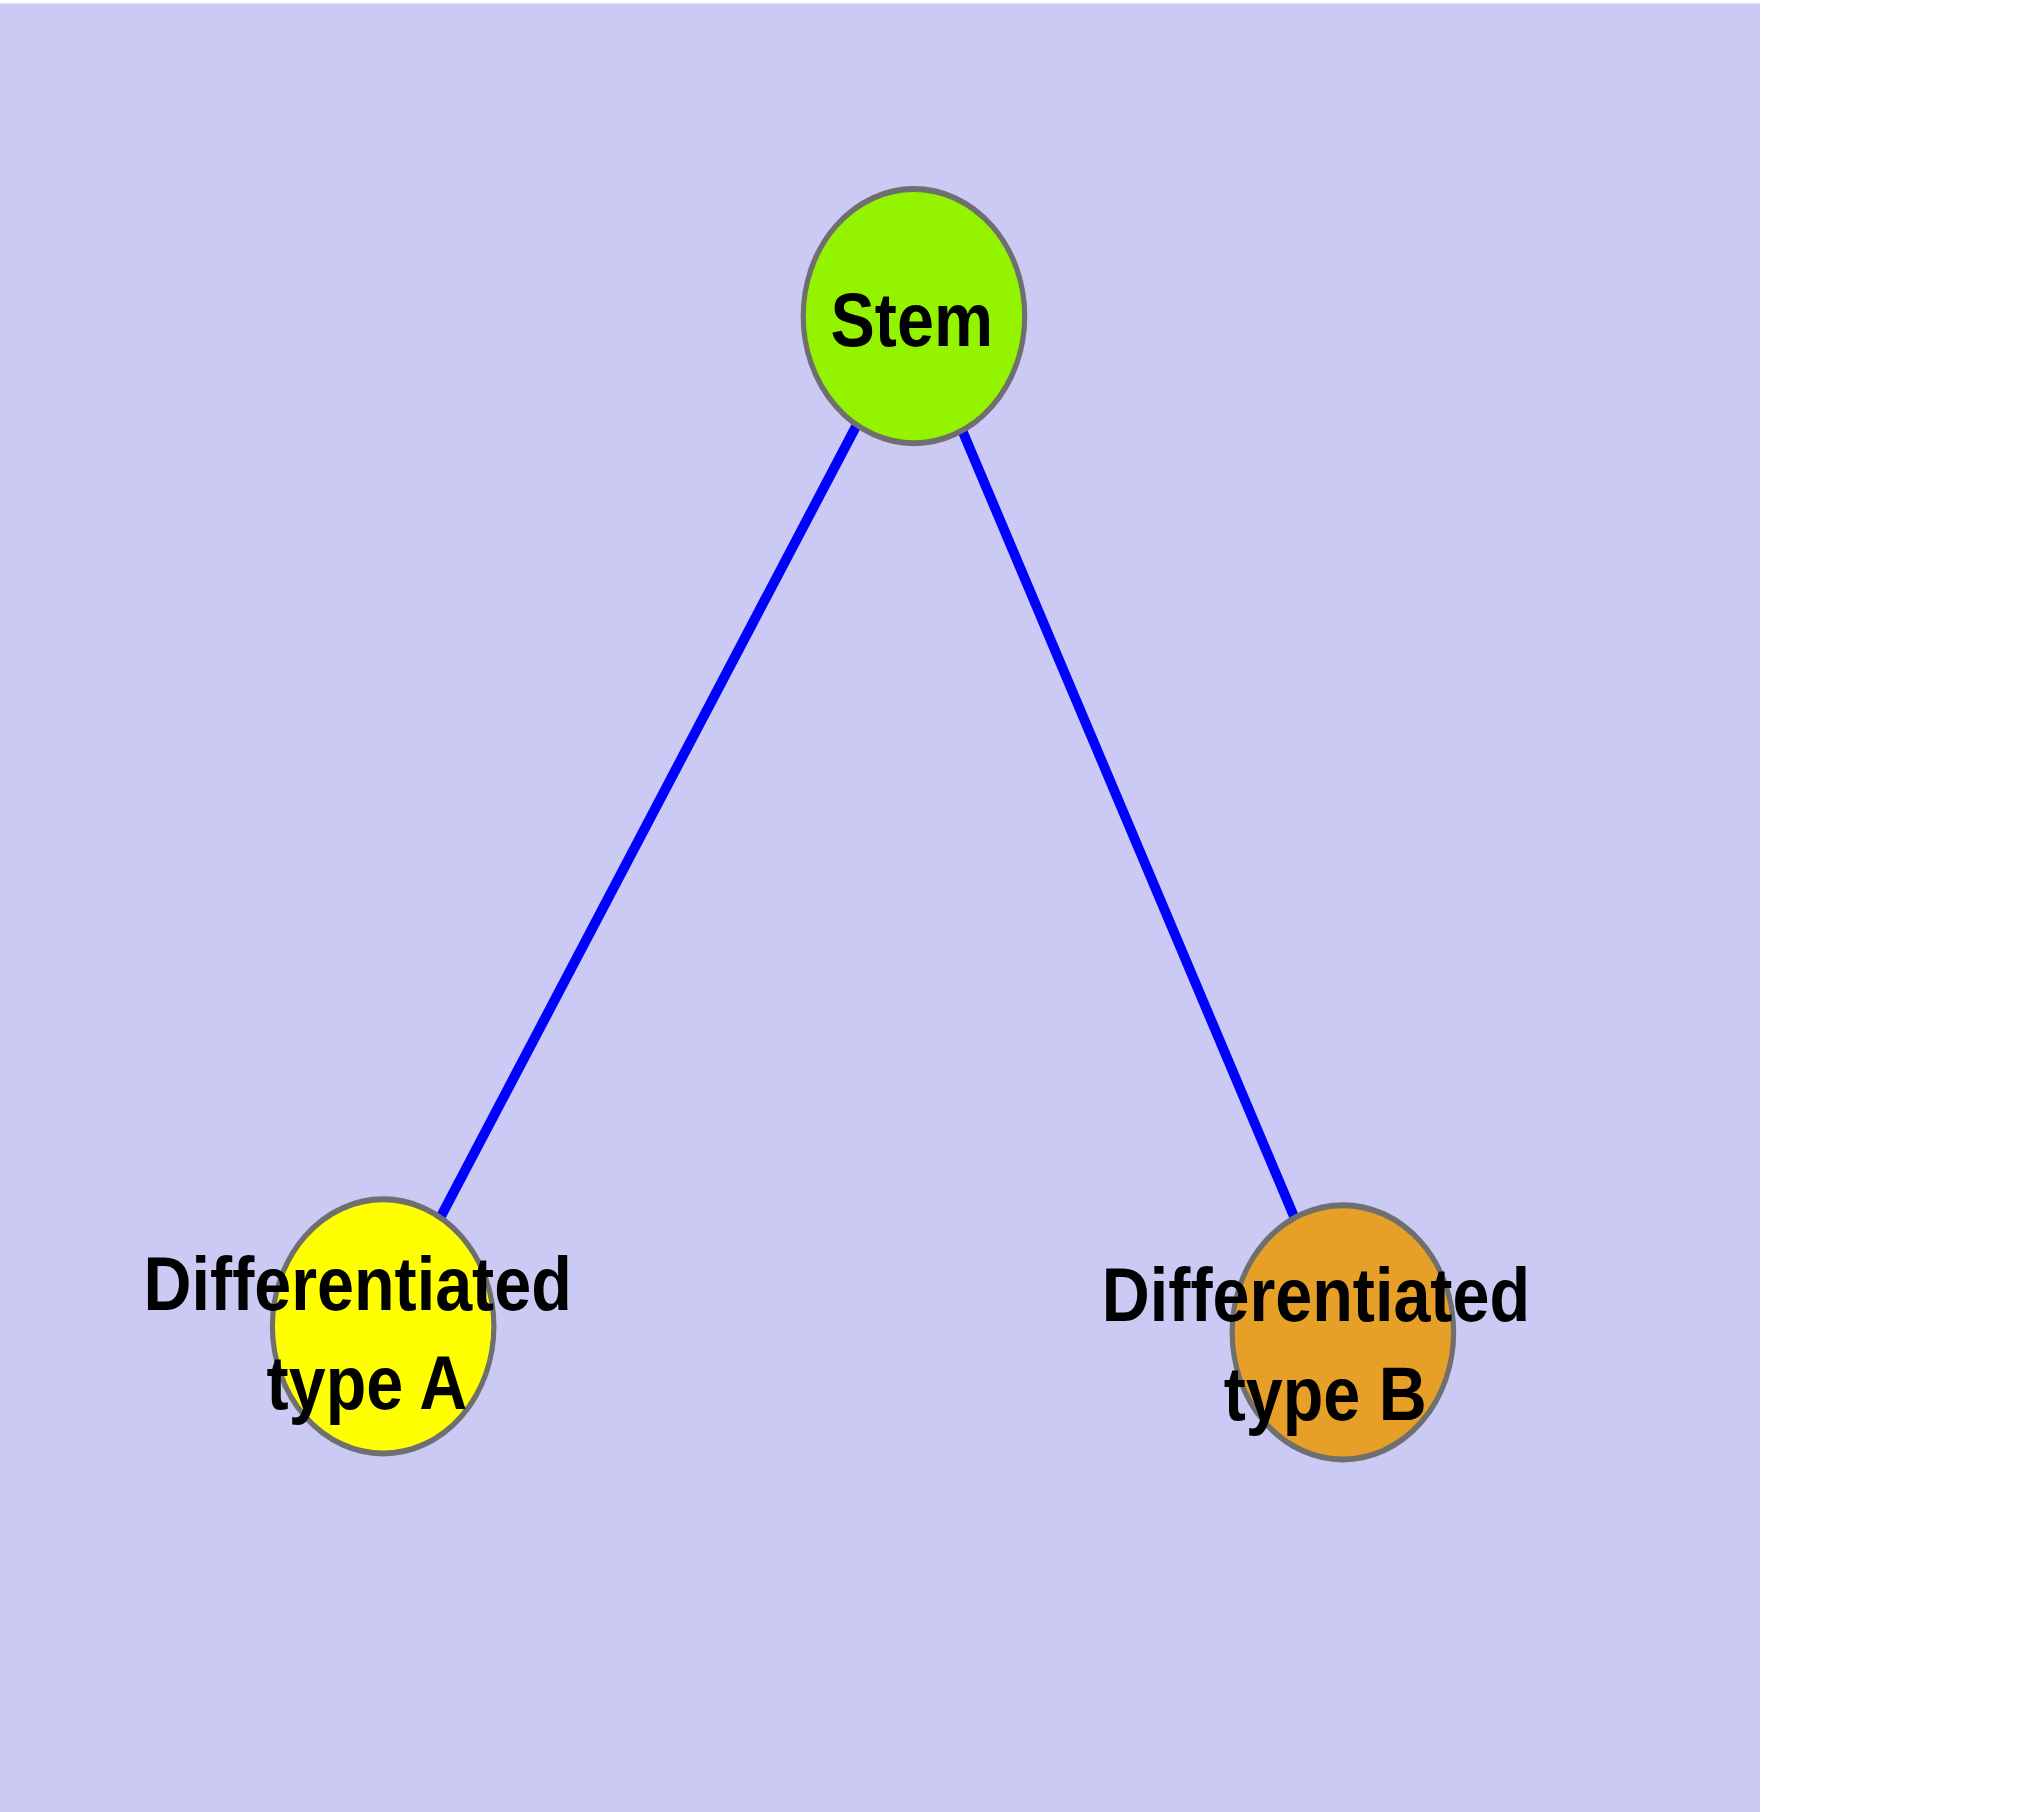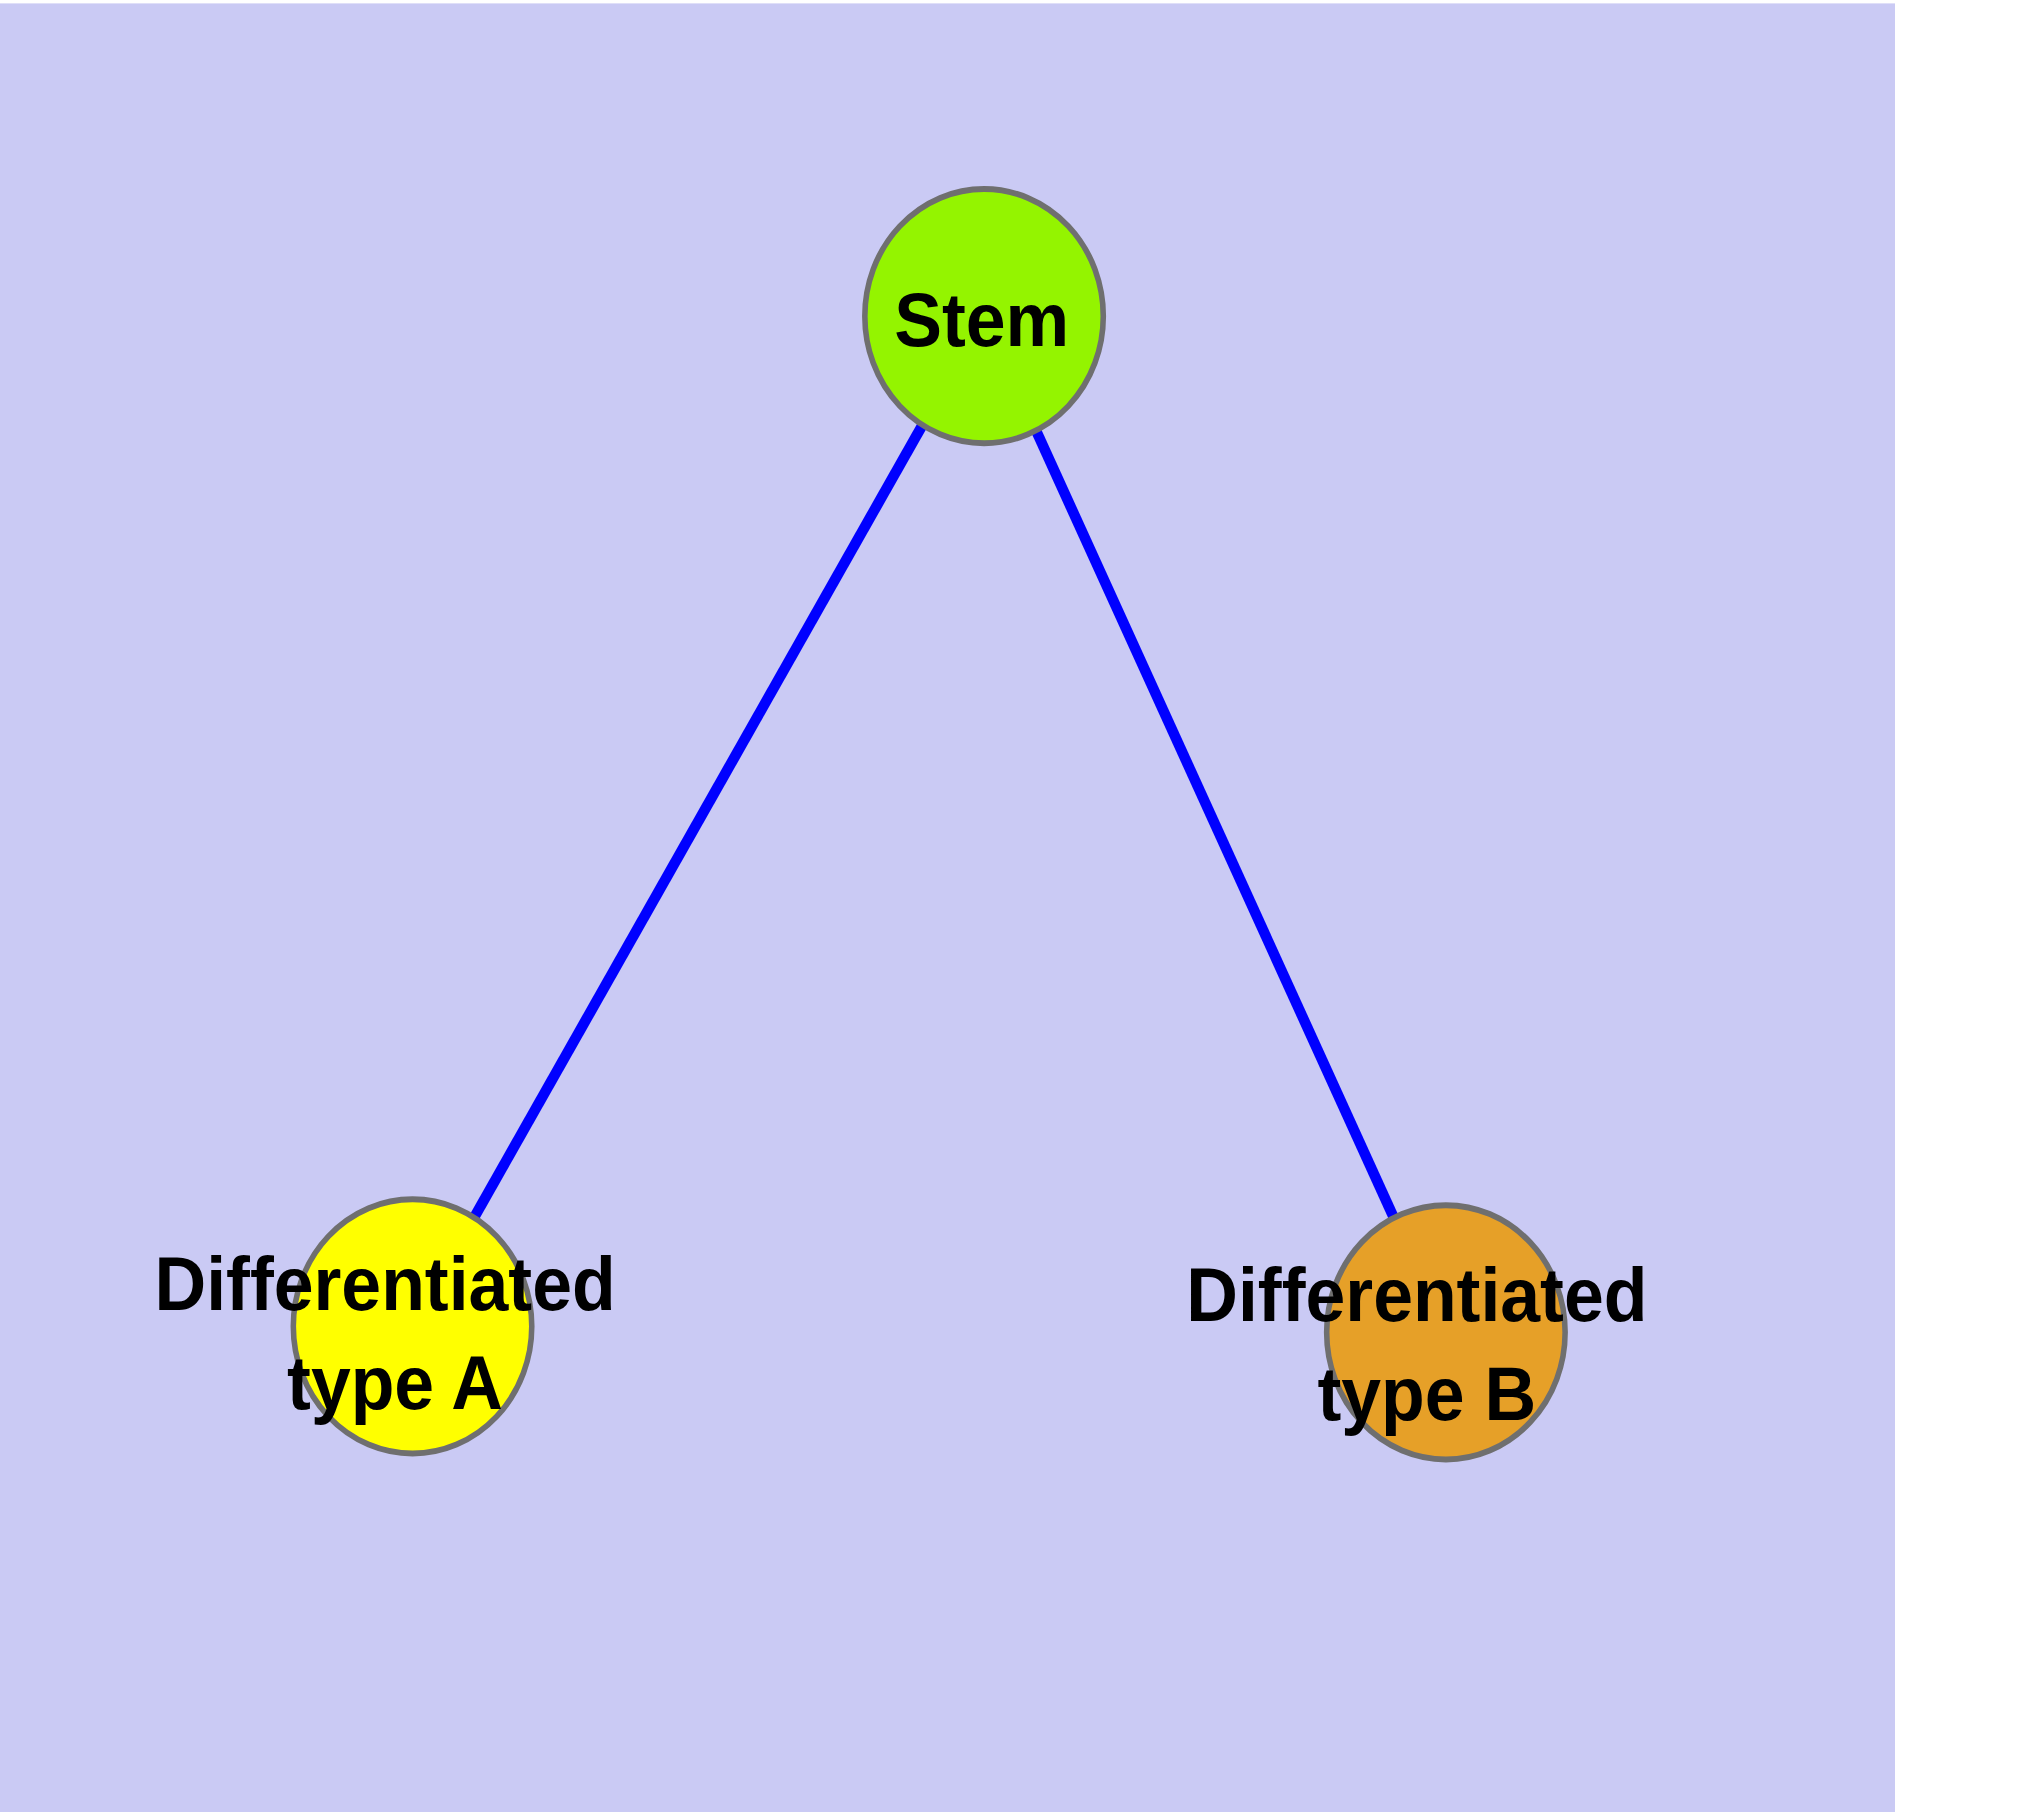--- a/index.html
+++ b/index.html
@@ -1,21 +1,21 @@
 <!DOCTYPE html>
 <html style="font-size:13.6px"><head>
 <meta charset="utf-8">
 <style>
   html, body {
     margin: 0;
     padding: 0;
   }
   .canvas {
     position: relative;
-    width: 1895px;
+    width: 1760px;
     height: 1812px;
     overflow: hidden;
   }
   svg.diagram {
     display: block;
     width: 100%;
     height: 100%;
   }
   text.node-label {
     font-family: "Liberation Sans", sans-serif;

